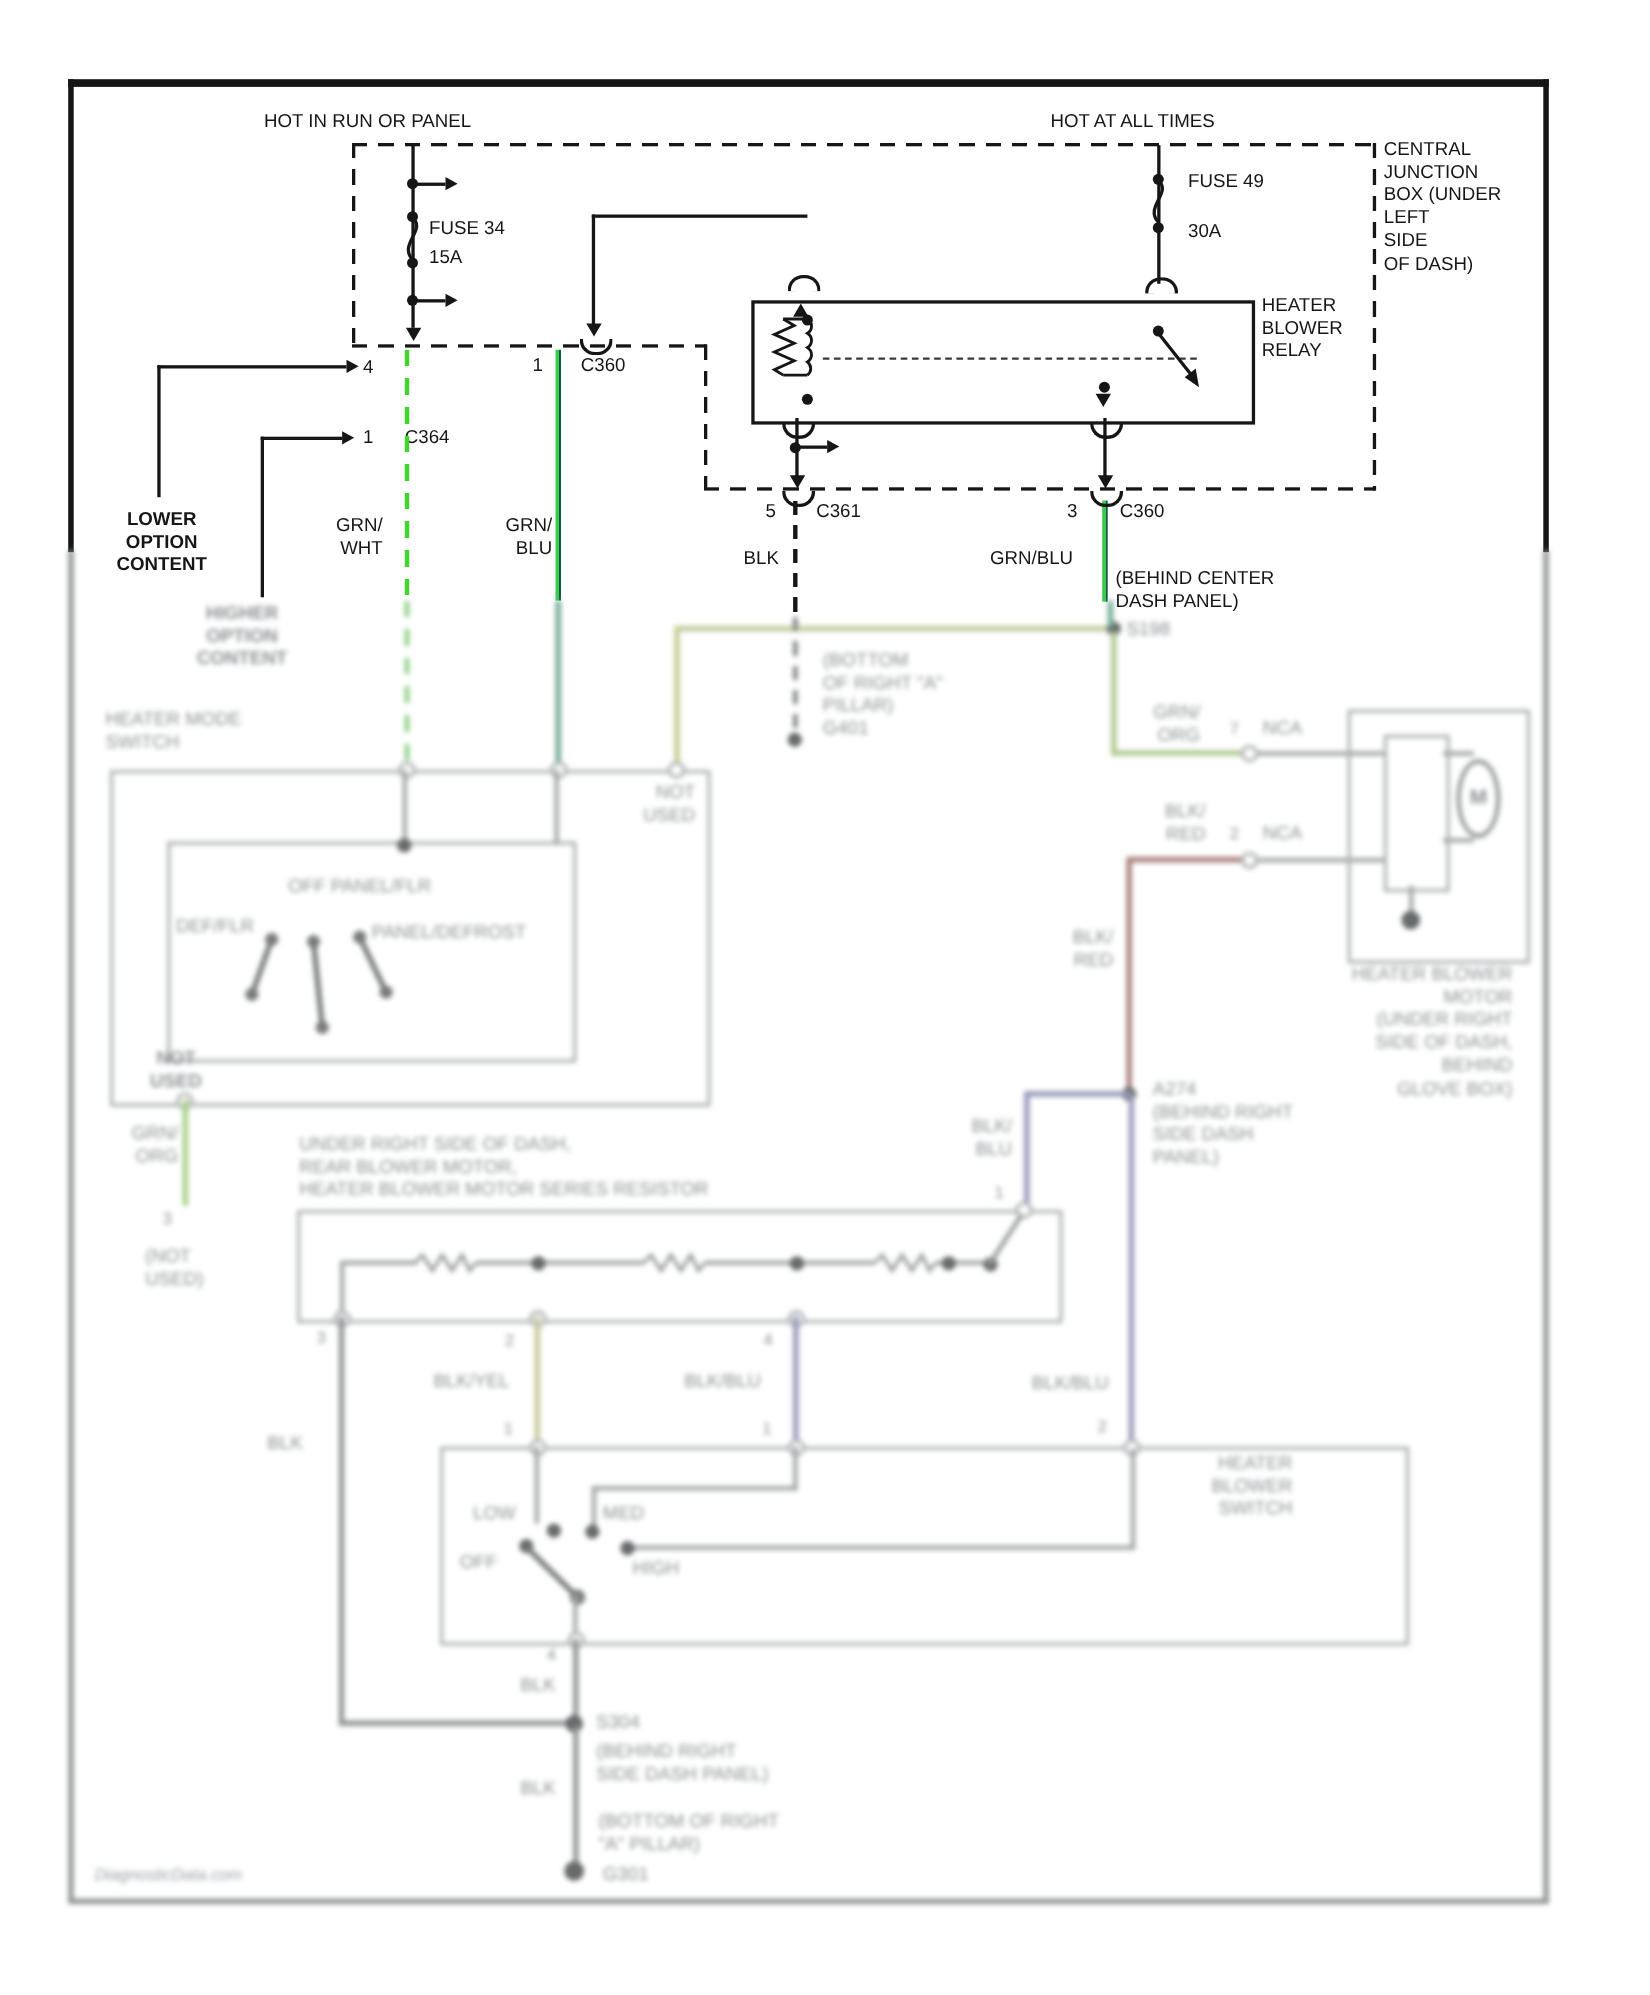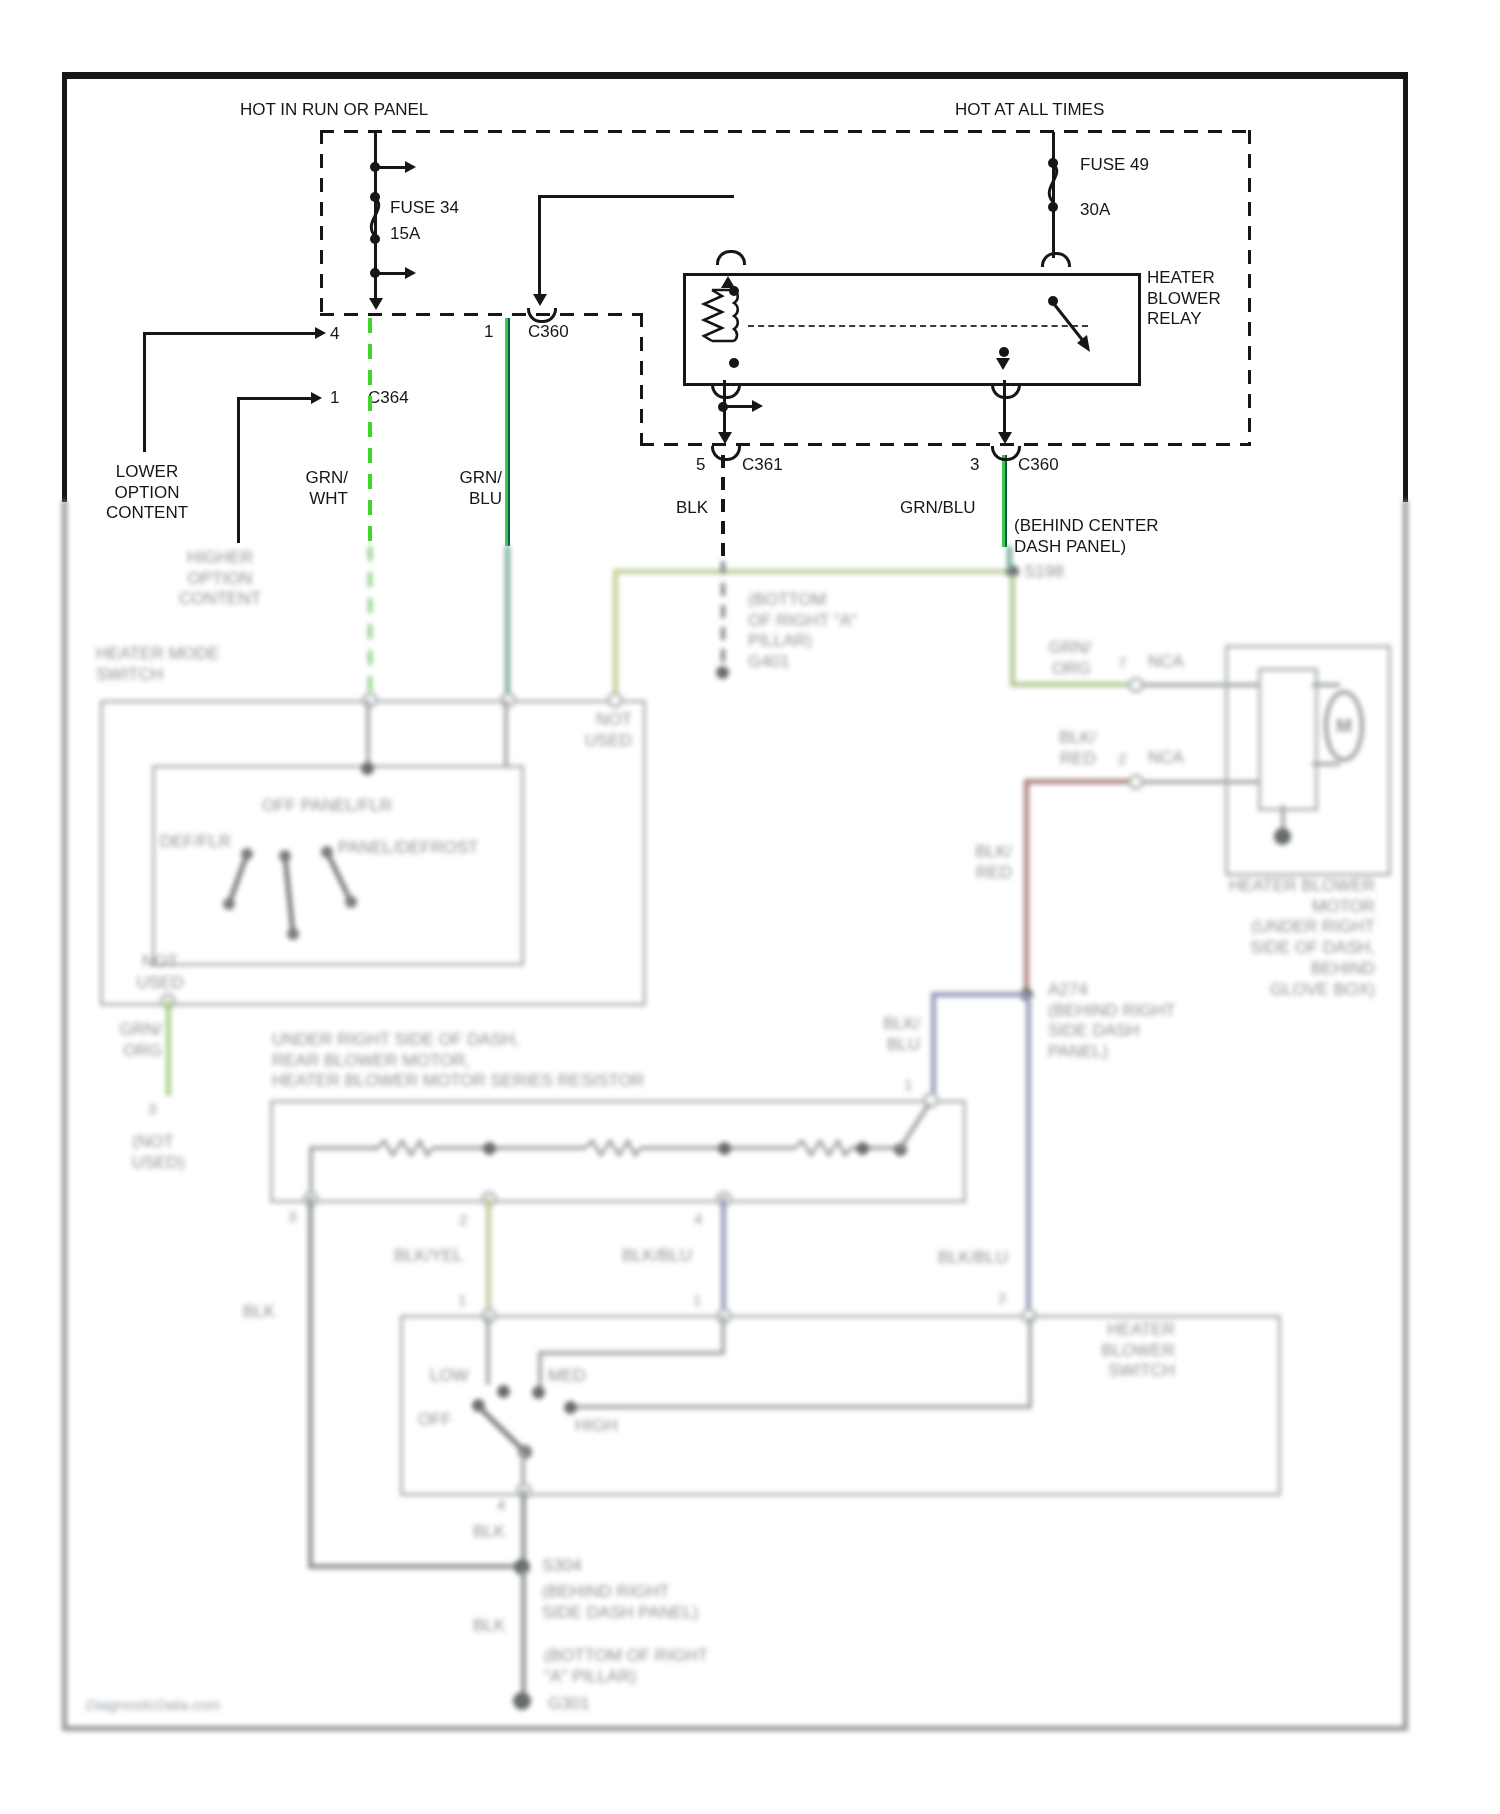--- a/index.html
+++ b/index.html
@@ -1,21 +1,21 @@
 <!DOCTYPE html>
 <html><head>
 <meta charset="utf-8">
 <style>
   html,body{margin:0;padding:0;background:#fff;}
   #page{position:relative;width:1500px;height:1814px;background:#ffffff;overflow:hidden;
         font-family:"Liberation Sans",sans-serif;}
   .abs{position:absolute;}
   .lbl{position:absolute;font-size:17px;line-height:1.22;color:#161616;white-space:pre-line;}
   .lbl.sm{font-size:15px;}
-  .ctr{text-align:center;}
+  .ctr{text-align:center;font-weight:bold;}
   .rgt{text-align:right;}
   .wire{position:absolute;}
   .box{position:absolute;border:3px solid #161616;background:transparent;}
   .gbox{position:absolute;border:3px solid #a7acac;background:transparent;}
   .dot{position:absolute;width:10px;height:10px;border-radius:50%;background:#161616;}
   .bdot{position:absolute;width:13px;height:13px;border-radius:50%;background:#5a5f5f;}
   .pin{position:absolute;width:10px;height:10px;border:3px solid #aab0b0;border-radius:50%;background:#fdfdfd;}
   .tri{position:absolute;width:0;height:0;}
   .tri-d{border-left:7px solid transparent;border-right:7px solid transparent;border-top:12px solid #161616;}
   .tri-u{border-left:7px solid transparent;border-right:7px solid transparent;border-bottom:12px solid #161616;}
@@ -42,20 +42,26 @@
 
   <div class="lbl" style="left:240px;top:100px;">HOT IN RUN OR PANEL</div>
   <div class="lbl" style="left:955px;top:100px;">HOT AT ALL TIMES</div>
 
   <div class="wire" style="left:320px;top:130px;width:930px;height:3px;background:repeating-linear-gradient(90deg,#161616 0 14px,transparent 14px 24px);"></div>
   <div class="wire" style="left:320px;top:130px;width:3px;height:186px;background:repeating-linear-gradient(180deg,#161616 0 14px,transparent 14px 24px);"></div>
   <div class="wire" style="left:320px;top:313px;width:322px;height:3px;background:repeating-linear-gradient(90deg,#161616 0 14px,transparent 14px 24px);"></div>
   <div class="wire" style="left:640px;top:313px;width:3px;height:132px;background:repeating-linear-gradient(180deg,#161616 0 14px,transparent 14px 24px);"></div>
   <div class="wire" style="left:640px;top:443px;width:610px;height:3px;background:repeating-linear-gradient(90deg,#161616 0 14px,transparent 14px 24px);"></div>
   <div class="wire" style="left:1248px;top:130px;width:3px;height:316px;background:repeating-linear-gradient(180deg,#161616 0 14px,transparent 14px 24px);"></div>
+  <div class="lbl" style="left:1258px;top:126px;width:150px;">CENTRAL
+JUNCTION
+BOX (UNDER
+LEFT
+SIDE
+OF DASH)</div>
 
   <div class="wire" style="left:374px;top:132px;width:3px;height:166px;background:#161616;"></div>
   <div class="dot" style="left:370px;top:162px;"></div>
   <div class="wire" style="left:377px;top:166px;width:28px;height:3px;background:#161616;"></div>
   <div class="tri tri-r" style="left:405px;top:161px;"></div>
   <div class="dot" style="left:370px;top:192px;"></div>
   <svg style="left:365px;top:196px;" width="22" height="46" viewBox="0 0 22 46">
     <path d="M10,2 C23,13 -3,26 10,40" fill="none" stroke="#161616" stroke-width="3"></path>
   </svg>
   <div class="dot" style="left:370px;top:234px;"></div>

